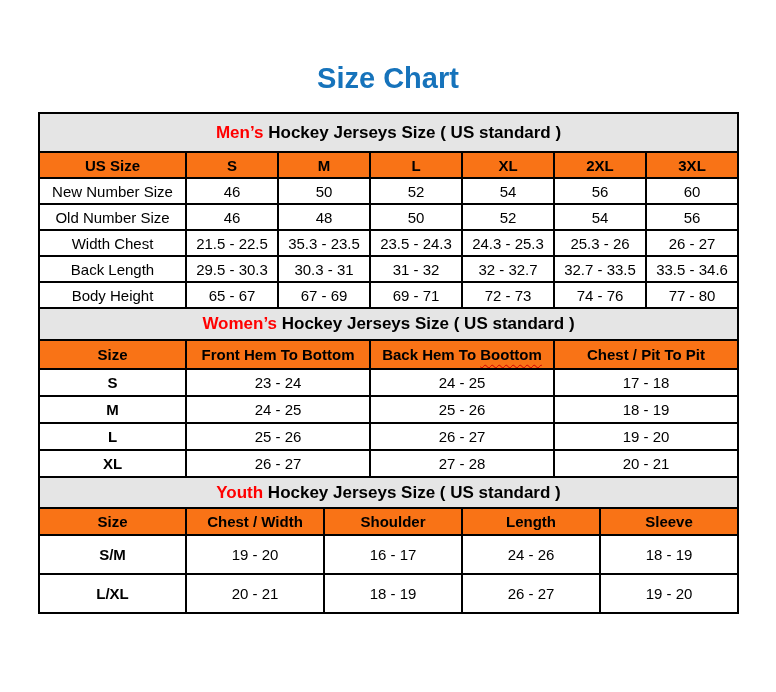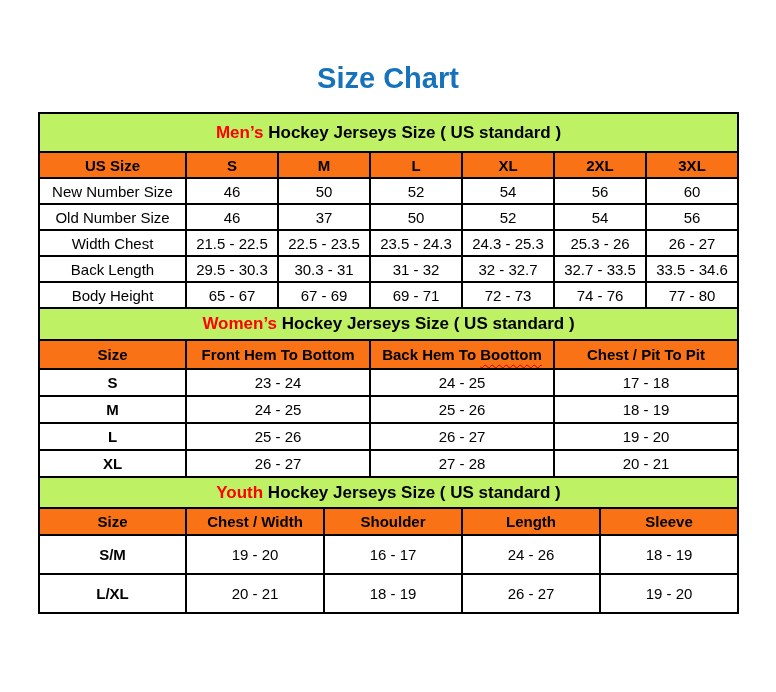--- a/index.html
+++ b/index.html
@@ -40,21 +40,21 @@
   }
   .size-table td, .size-table th {
     border: 2px solid #000000;
     text-align: center;
     vertical-align: middle;
     padding: 0 2px;
     overflow: hidden;
     white-space: nowrap;
   }
   .banner-cell {
-    background: #bef264;
+    background: #e5e5e5;
     font-weight: bold;
     font-size: 17px;
     height: 37px;
   }
   .banner-highlight { color: #ff0000; }
   .banner-rest { color: #000000; }
   .size-table th {
     font-size: 15px;
     font-weight: bold;
     background: #f97316;
@@ -128,30 +128,30 @@
         <td class="data-cell">46</td>
         <td class="data-cell">50</td>
         <td class="data-cell">52</td>
         <td class="data-cell">54</td>
         <td class="data-cell">56</td>
         <td class="data-cell">60</td>
       </tr>
       <tr class="data-row">
         <td class="row-label">Old Number Size</td>
         <td class="data-cell">46</td>
-        <td class="data-cell">37</td>
+        <td class="data-cell">48</td>
         <td class="data-cell">50</td>
         <td class="data-cell">52</td>
         <td class="data-cell">54</td>
         <td class="data-cell">56</td>
       </tr>
       <tr class="data-row">
         <td class="row-label">Width Chest</td>
         <td class="data-cell">21.5 - 22.5</td>
-        <td class="data-cell">22.5 - 23.5</td>
+        <td class="data-cell">35.3 - 23.5</td>
         <td class="data-cell">23.5 - 24.3</td>
         <td class="data-cell">24.3 - 25.3</td>
         <td class="data-cell">25.3 - 26</td>
         <td class="data-cell">26 - 27</td>
       </tr>
       <tr class="data-row">
         <td class="row-label">Back Length</td>
         <td class="data-cell">29.5 - 30.3</td>
         <td class="data-cell">30.3 - 31</td>
         <td class="data-cell">31 - 32</td>

